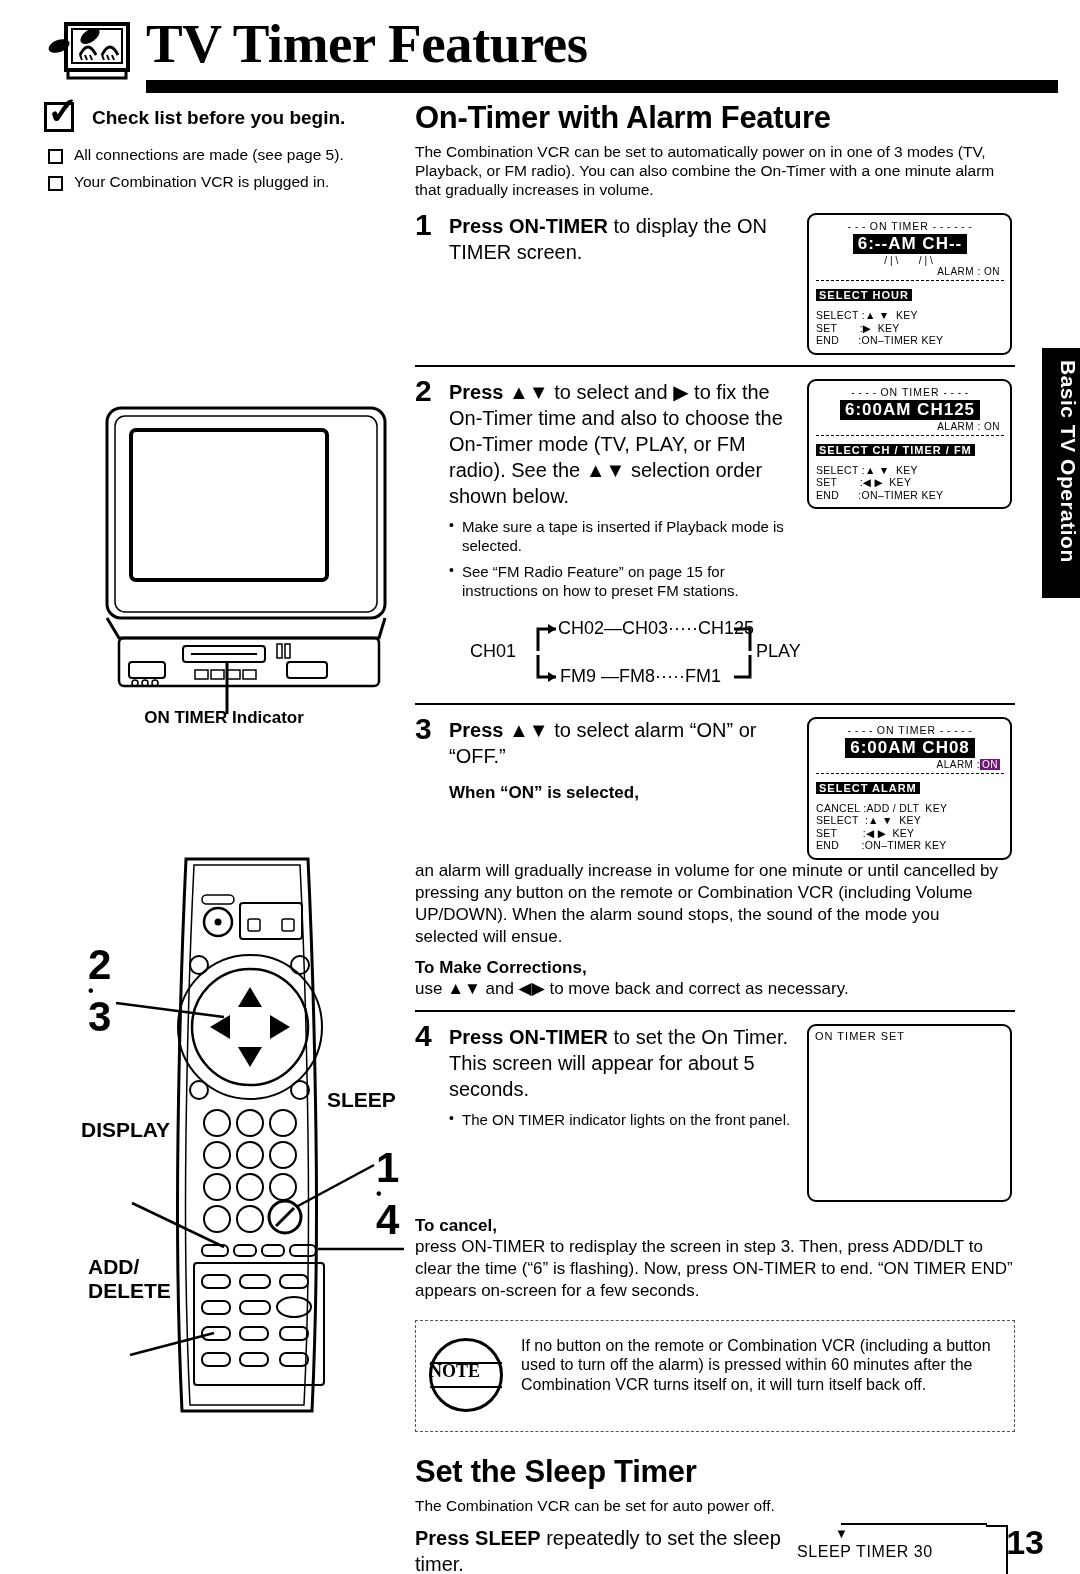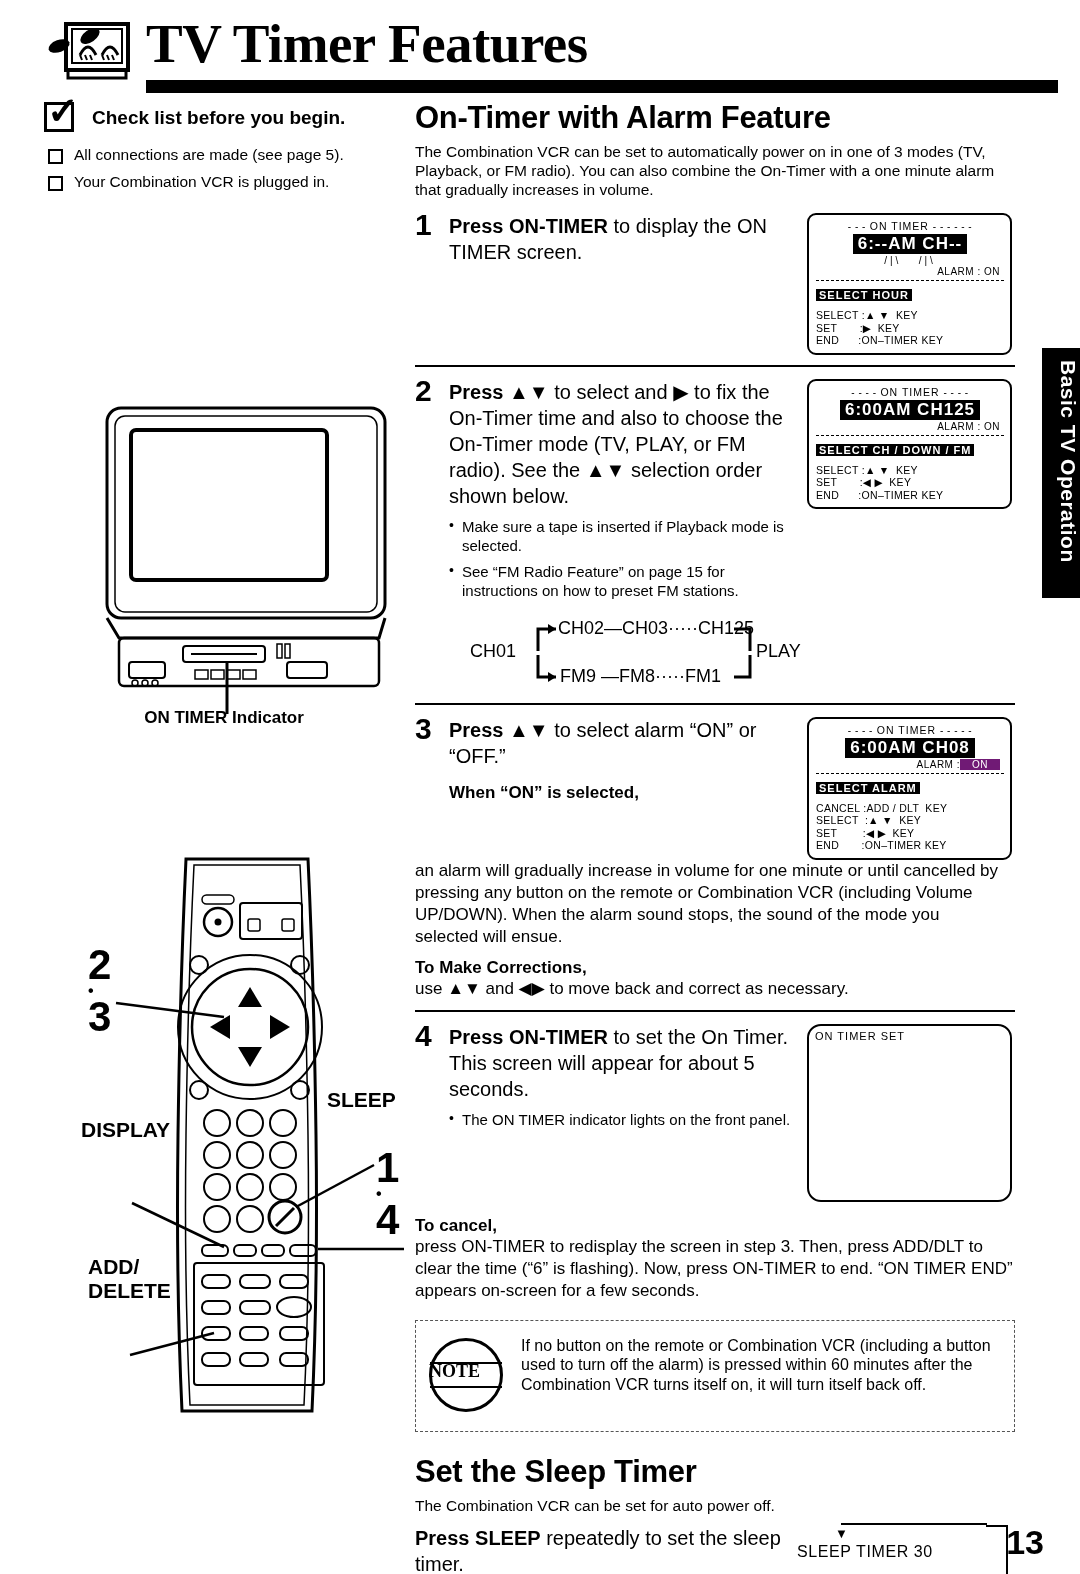--- a/index.html
+++ b/index.html
@@ -101,24 +101,24 @@
   .osd-time-row { text-align:center; }
   .osd-alarm { font-size:10px; text-align:right; padding-right:4px; letter-spacing:0.5px; }
   .osd-sep { border-top:1.5px dashed #000; margin:3px 0 4px 0; }
   .osd-mode {
     background:#000; color:#fff; font-size:11px; font-weight:bold;
     display:inline-block; padding:0 3px; letter-spacing:1px;
   }
   .osd-keys { font-size:10.5px; line-height:12.5px; margin-top:6px; letter-spacing:0.3px; }
   .osd-keys div { white-space:pre; }
   .osd-ticks { font-size:10px; text-align:center; letter-spacing:3px; height:11px; }
-  .inv-on { background:#701a75; color:#fff; padding:0 12px; }
+  .inv-on { background:#701a75; color:#fff; padding:0 2px; }
 
   .osd-blank {
-    width:205px; height:178px; border:2.5px solid #000; border-radius:14px;
+    width:205px; height:178px; border:2.5px solid #000; border-radius:9px;
     padding:4px 6px; font-size:11px; letter-spacing:1px;
   }
 
   
   .chdiag { position:relative; width:330px; height:80px; margin:6px auto 4px 55px; font-size:18px; }
   .chdiag span { position:absolute; white-space:nowrap; }
 
   
   .notebox { position:relative; margin-top:18px; height:112px; }
   .note-border { position:absolute; inset:0; border:1.5px dashed #555; }
@@ -364,21 +364,21 @@
         <div class="osd-top">
           <span class="osd-dash">- - - -</span>
           <span>ON  TIMER</span>
           <span class="osd-dash">- - - -</span>
         </div>
         <div class="osd-time-row">
           <span class="osd-time">6:00AM  CH125</span>
         </div>
         <div class="osd-alarm">ALARM : ON</div>
         <div class="osd-sep"></div>
-        <span class="osd-mode">SELECT CH / DOWN / FM</span>
+        <span class="osd-mode">SELECT CH / TIMER / FM</span>
         <div class="osd-keys">
           <div>SELECT :▲ ▼  KEY</div>
           <div>SET       :◀ ▶  KEY</div>
           <div>END      :ON–TIMER KEY</div>
         </div>
       </div>
     </div>
 
     <div class="chdiag">
       <svg viewBox="0 0 330 80" style="position:absolute;left:0;top:0;width:330px;height:80px;">

